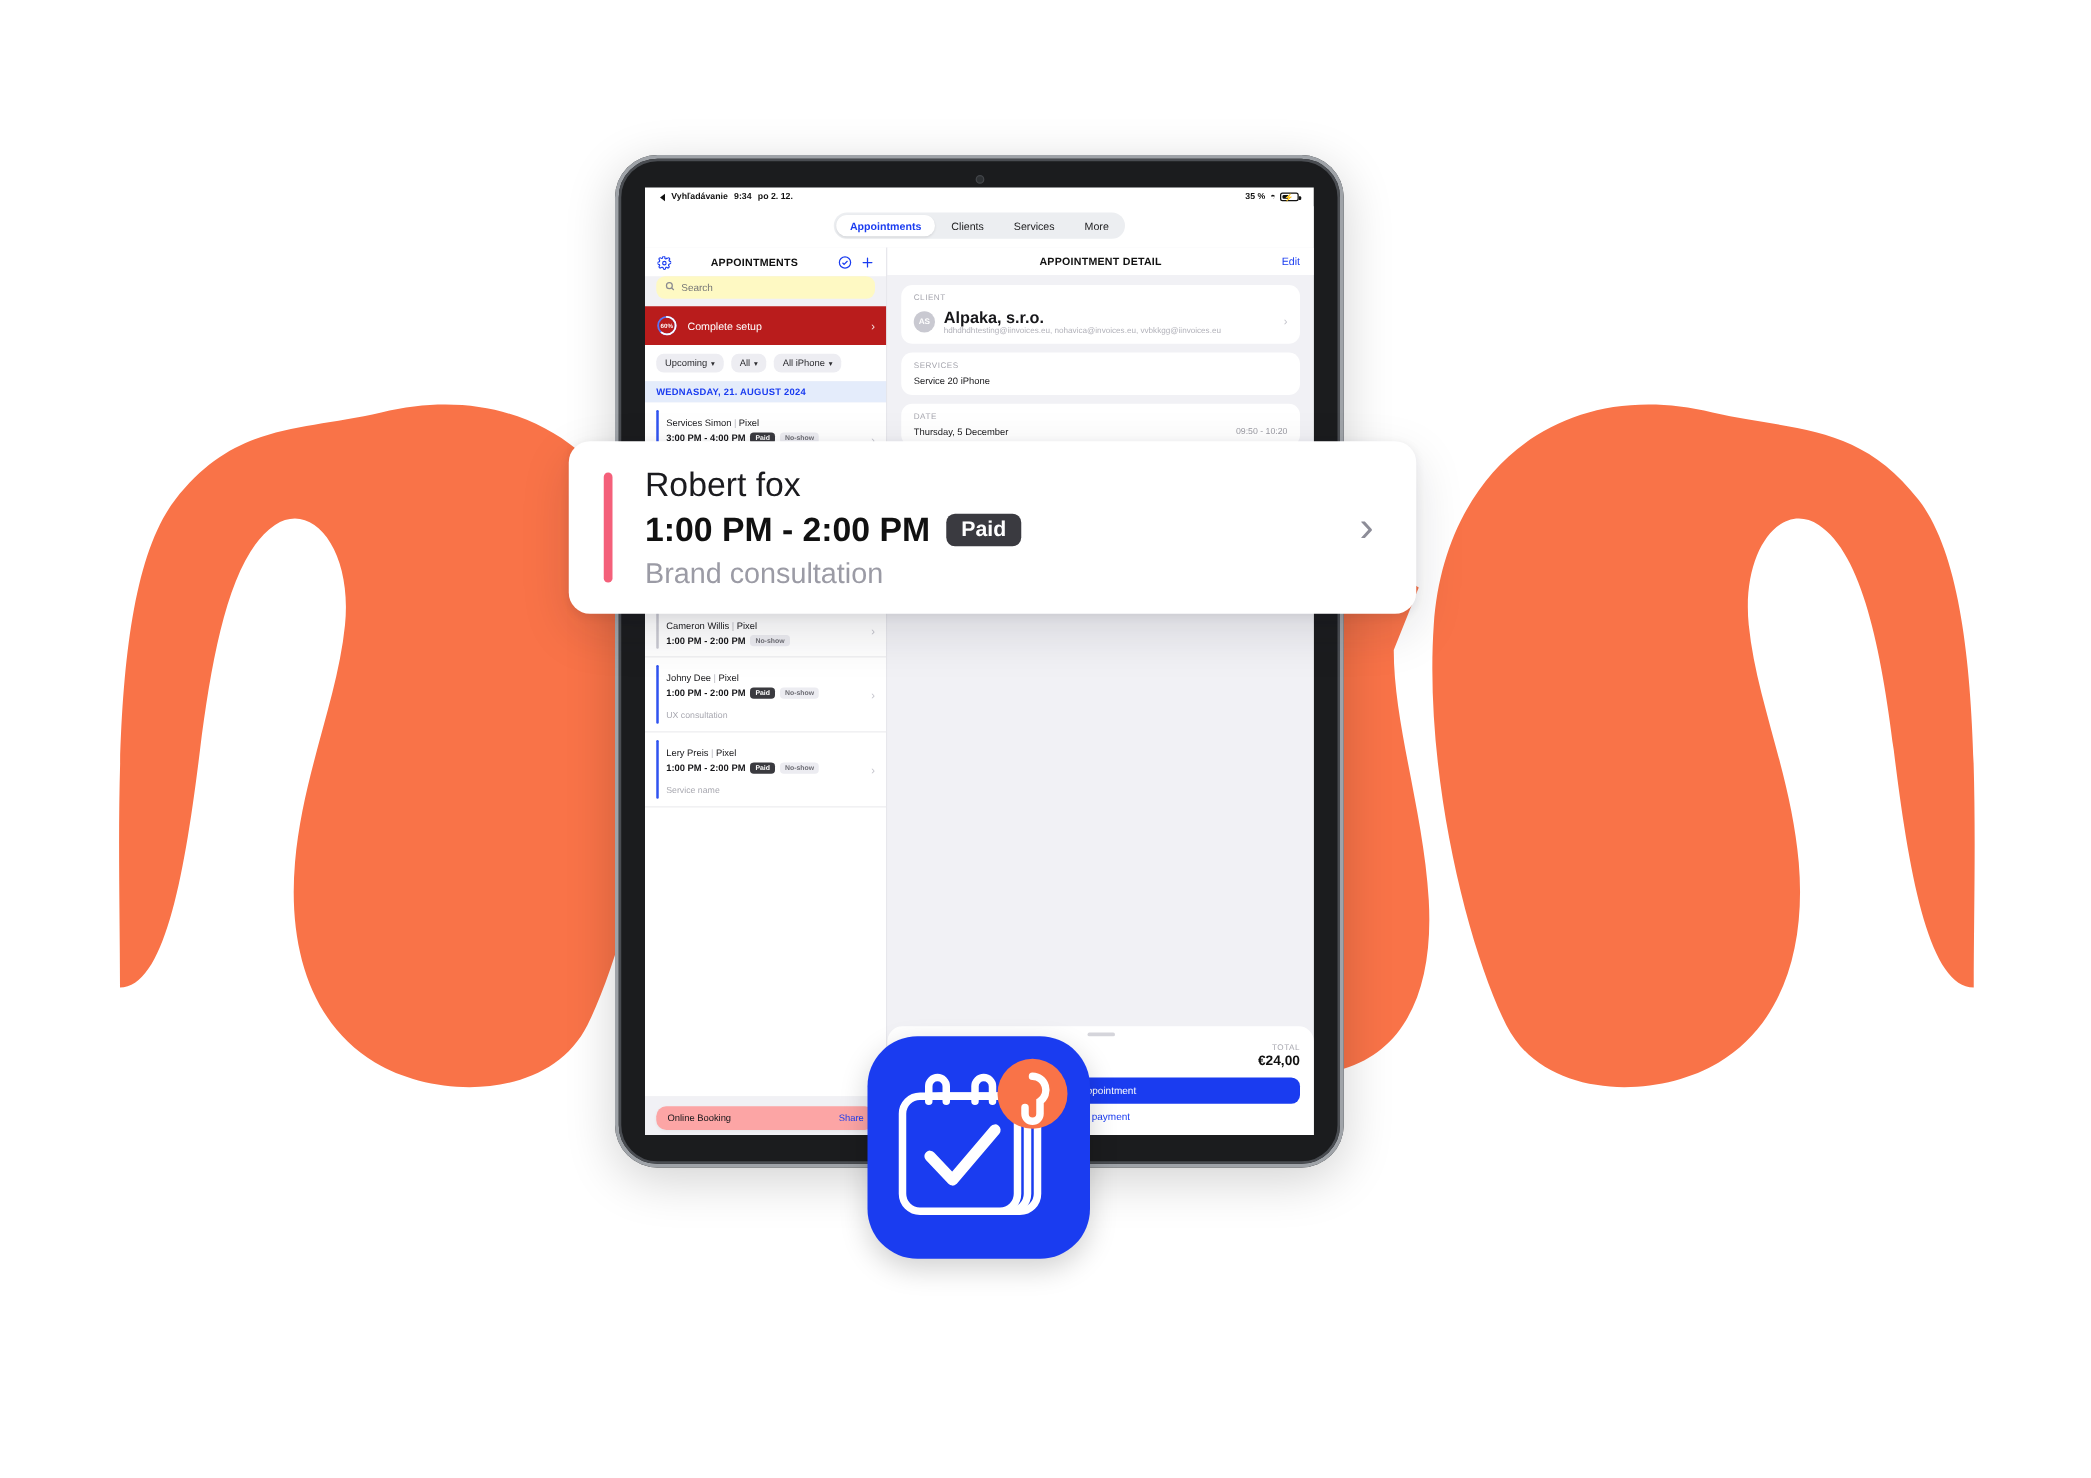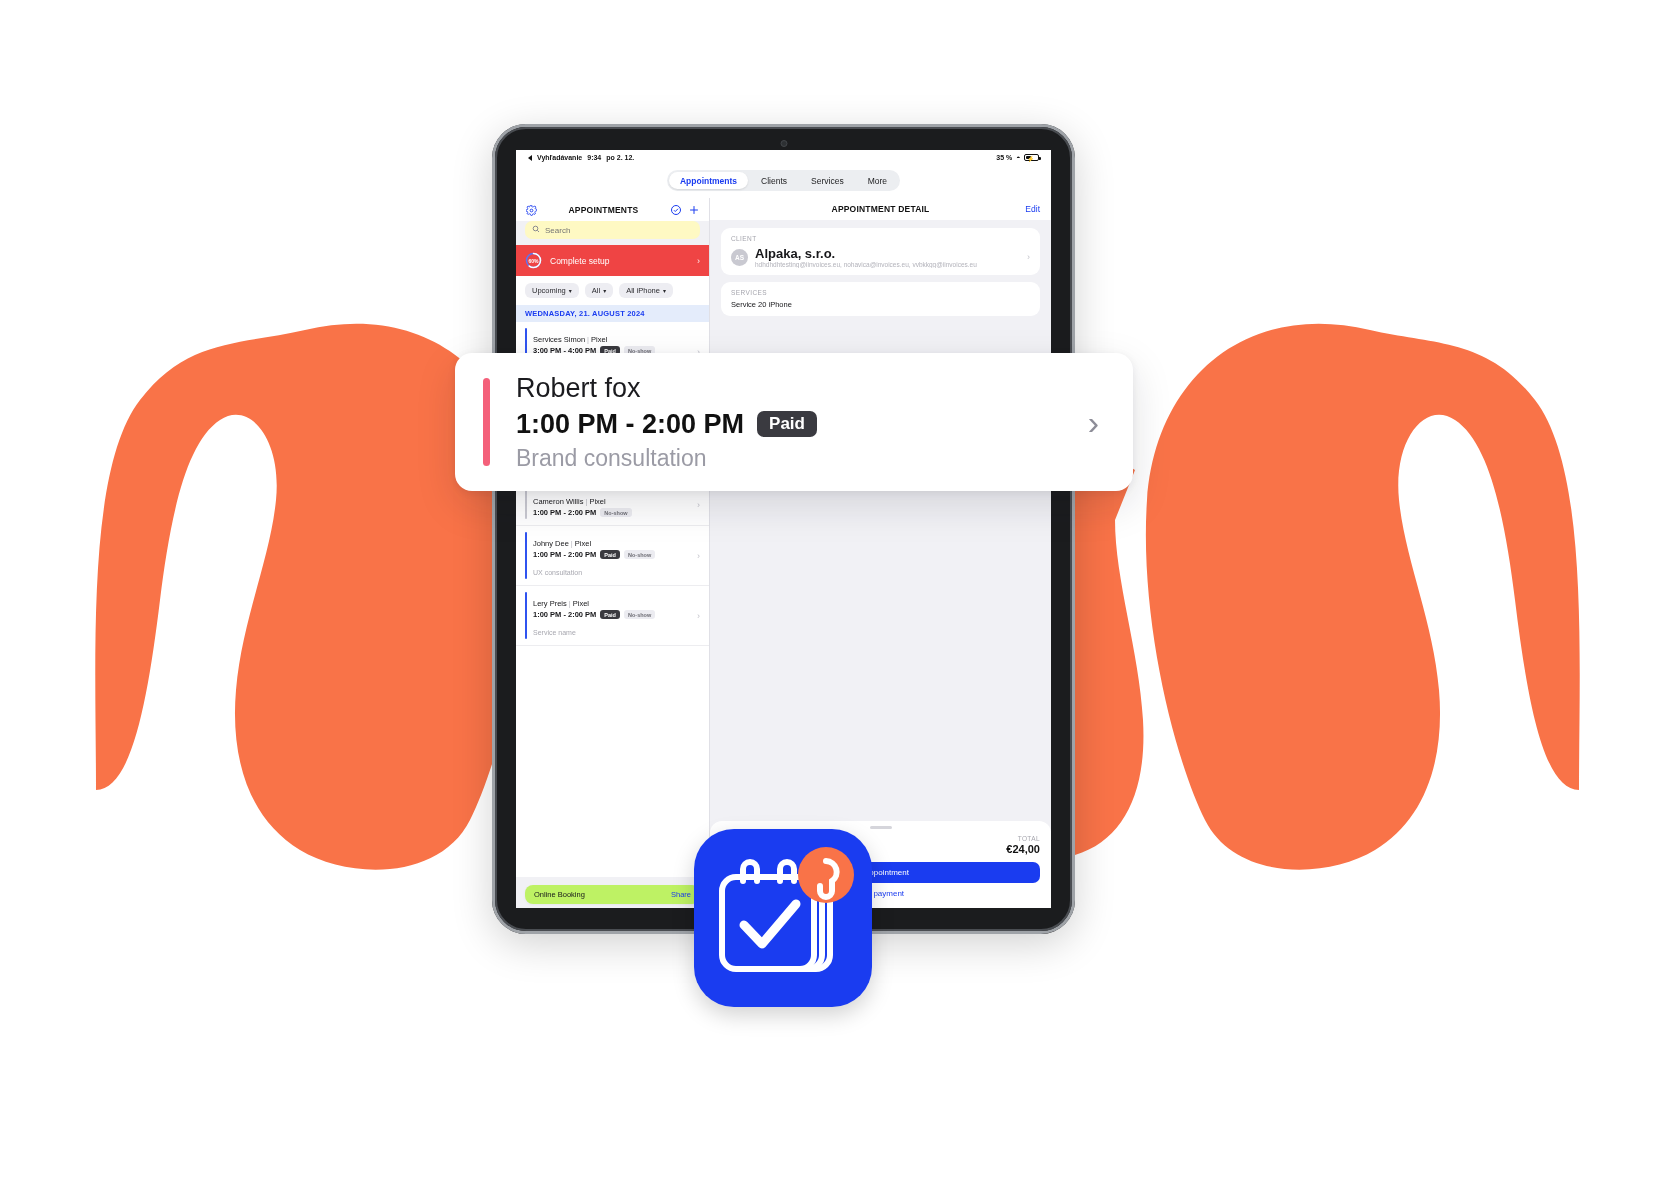--- a/index.html
+++ b/index.html
@@ -103,21 +103,21 @@
     margin: 0 9px 6px; background: #fef9c3; border-radius: 7px;
     display: flex; align-items: center; gap: 5px; padding: 4px 7px;
   }
   .search-box .mag { font-size: 8px; color: #8a8a90; }
   .search-box input {
     border: none; background: transparent; outline: none;
     font-size: 8px; color: #8a8a90; font-family: "Liberation Sans", sans-serif; width: 100%;
   }
 
   .setup-banner {
-    background: #ef4444; color: #fff; display: flex; align-items: center;
+    background: #b91c1c; color: #fff; display: flex; align-items: center;
     gap: 8px; padding: 7px 9px; cursor: pointer;
   }
   .ring { position: relative; width: 17px; height: 17px; flex: none; }
   .ring svg { transform: rotate(-90deg); display: block; }
   .ring span {
     position: absolute; inset: 0; display: flex; align-items: center; justify-content: center;
     font-size: 5px; font-weight: 700; color: #fff;
   }
   .setup-label { font-size: 8.5px; flex: 1; }
   .chev-w { font-size: 9px; opacity: 0.9; }
@@ -146,21 +146,21 @@
   .appt .row1 .sep { color: #b9b9c0; margin: 0 2px; }
   .appt .row2 { display: flex; align-items: center; gap: 4px; margin-bottom: 2px; }
   .appt .time { font-size: 7.5px; font-weight: 700; color: #17171a; }
   .badge-paid { background: #3a3a3f; color: #fff; font-size: 5.5px; font-weight: 700; padding: 1.5px 4px; border-radius: 3px; }
   .badge-grey { background: #ececf1; color: #6d6d74; font-size: 5.5px; font-weight: 600; padding: 1.5px 4px; border-radius: 3px; }
   .appt .svc { font-size: 7px; color: #a8a8b0; }
   .appt .chev { font-size: 9px; color: #c3c3cb; }
 
   .booking-bar-wrap { background: #f1f1f5; padding: 8px 9px 10px; }
   .booking-bar {
-    background: #bef264; border-radius: 8px; padding: 5px 9px;
+    background: #fca5a5; border-radius: 8px; padding: 5px 9px;
     display: flex; align-items: center; box-shadow: 0 1px 3px rgba(0,0,0,0.05);
   }
   .booking-bar .ob { font-size: 7.5px; color: #17171a; flex: 1; }
   .booking-bar .share { font-size: 7.5px; color: #1a3cf0; cursor: pointer; }
 
   
   .rp-header { background: #fff; padding: 6px 11px; display: flex; align-items: center; }
   .rp-title { flex: 1; text-align: center; font-size: 8.5px; font-weight: 700; color: #111; letter-spacing: 0.2px; }
   .rp-edit { font-size: 8.5px; color: #1a3cf0; cursor: pointer; position: absolute; right: 11px; }
   .rp-body { flex: 1; padding: 8px 11px 0; overflow: hidden; }
@@ -466,20 +466,27 @@
                 </span>
                 <span class="chev" style="font-size:9px;color:#c3c3cb">›</span>
               </div>
             </div>
 
             <div class="card">
               <div class="card-label">SERVICES</div>
               <div class="card-value">Service 20 iPhone</div>
             </div>
 
+            <div class="card">
+              <div class="card-label">DATE</div>
+              <div class="date-row">
+                <span class="d">Thursday, 5 December</span>
+                <span class="t">09:50 - 10:20</span>
+              </div>
+            </div>
 
           </div>
 
           <div class="bottom-sheet">
             <div class="grabber"></div>
             <div class="total-line">
               <div class="total-label">TOTAL</div>
               <div class="total-val">€24,00</div>
             </div>
             <button class="btn-primary">Bill appointment</button>

